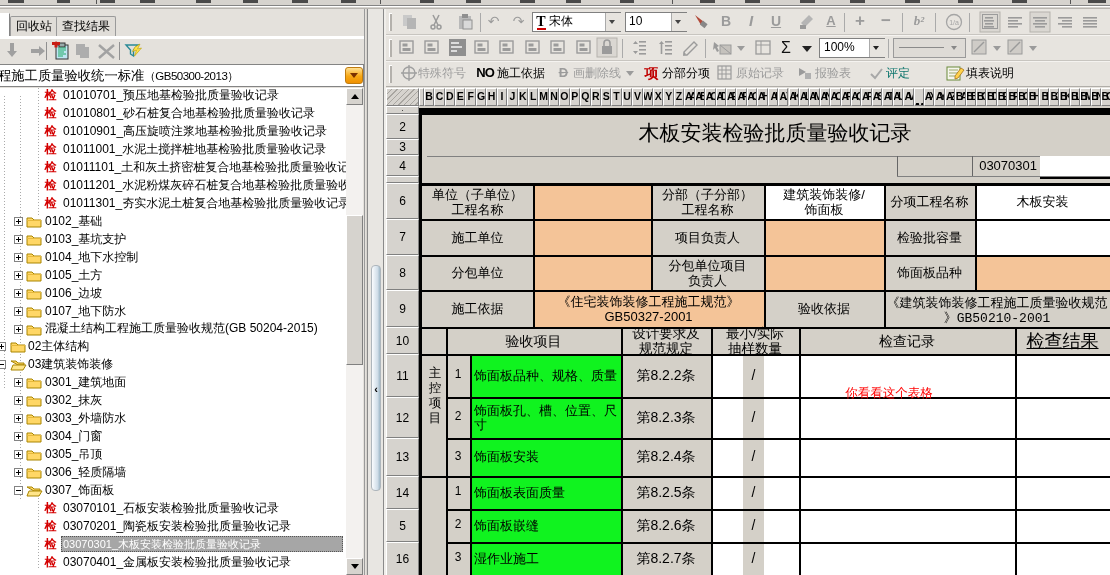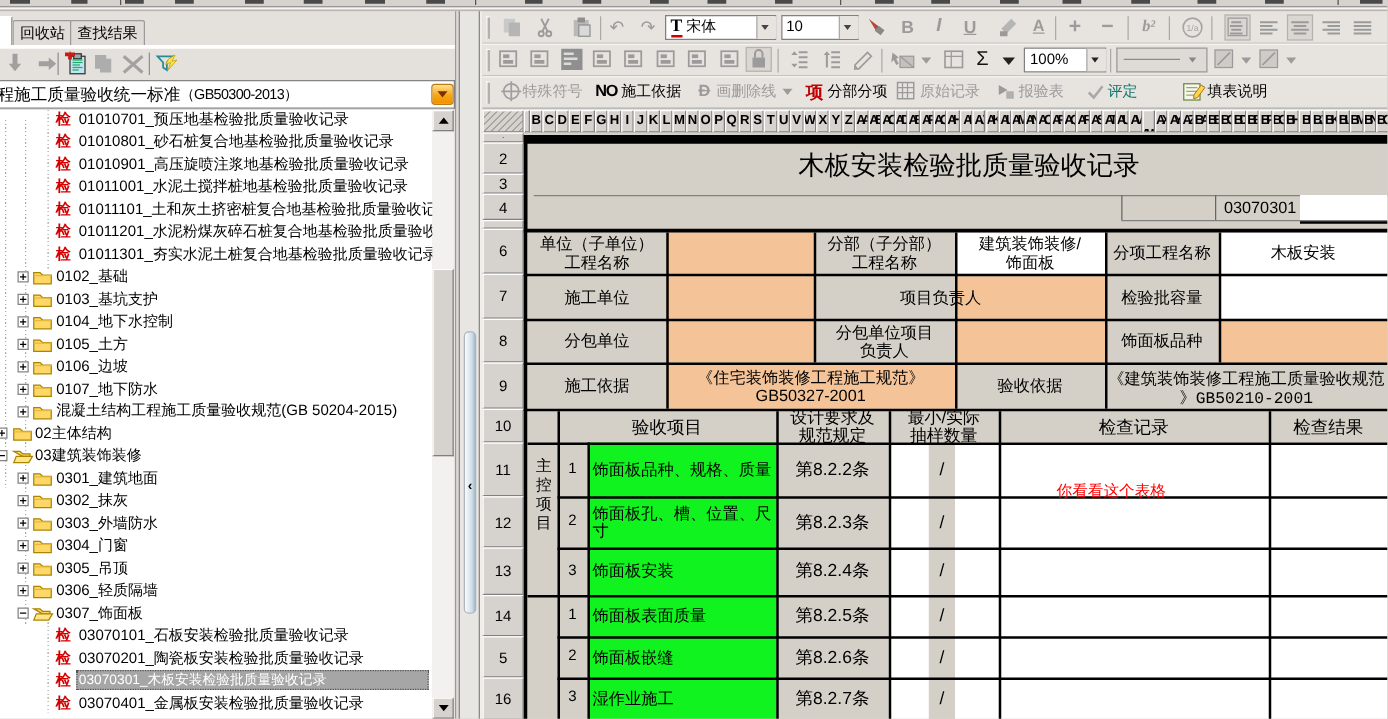--- a/index.html
+++ b/index.html
@@ -609,34 +609,34 @@
 <div class="a" style="left:621px;top:329px;width:2px;height:247px;background:#000;"></div>
 <div class="a" style="left:711px;top:329px;width:2px;height:247px;background:#000;"></div>
 <div class="a" style="left:799px;top:329px;width:2px;height:247px;background:#000;"></div>
 <div class="a" style="left:1015px;top:329px;width:2px;height:247px;background:#000;"></div>
 <div class="a ct" style="left:422px;top:186px;width:111px;height:33px;font-size:13px;">单位（子单位）<br>工程名称</div>
 <div class="a ct" style="left:651px;top:186px;width:113px;height:33px;font-size:13px;">分部（子分部）<br>工程名称</div>
 <div class="a ct" style="left:764px;top:186px;width:120px;height:33px;font-size:13px;">建筑装饰装修/<br>饰面板</div>
 <div class="a ct" style="left:884px;top:186px;width:91px;height:33px;font-size:13px;">分项工程名称</div>
 <div class="a ct" style="left:975px;top:186px;width:135px;height:33px;font-size:13px;">木板安装</div>
 <div class="a ct" style="left:422px;top:221px;width:111px;height:34px;font-size:13px;">施工单位</div>
-<div class="a ct" style="left:651px;top:221px;width:113px;height:34px;font-size:13px;padding-left:45px;">项目负责人</div>
+<div class="a ct" style="left:651px;top:221px;width:113px;height:34px;font-size:13px;">项目负责人</div>
 <div class="a ct" style="left:884px;top:221px;width:91px;height:34px;font-size:13px;">检验批容量</div>
 <div class="a ct" style="left:422px;top:257px;width:111px;height:33px;font-size:13px;">分包单位</div>
 <div class="a ct" style="left:651px;top:257px;width:113px;height:33px;font-size:13px;">分包单位项目<br>负责人</div>
 <div class="a ct" style="left:884px;top:257px;width:91px;height:33px;font-size:13px;">饰面板品种</div>
 <div class="a ct" style="left:422px;top:292px;width:111px;height:35px;font-size:13px;">施工依据</div>
 <div class="a ct" style="left:533px;top:292px;width:231px;height:35px;font-size:13px;">《住宅装饰装修工程施工规范》<br>GB50327-2001</div>
 <div class="a ct" style="left:764px;top:292px;width:120px;height:35px;font-size:13px;">验收依据</div>
 <div class="a ct" style="left:884px;top:292px;width:226px;height:39px;font-size:13px;font-family:Liberation Mono, monospace;">《建筑装饰装修工程施工质量验收规范<br>》GB50210-2001</div>
 <div class="a ct" style="left:446px;top:329px;width:175px;height:25px;font-size:14px;">验收项目</div>
 <div class="a ct" style="left:621px;top:329px;width:90px;height:25px;font-size:13.5px;">设计要求及<br>规范规定</div>
 <div class="a ct" style="left:711px;top:329px;width:88px;height:25px;font-size:13.5px;">最小/实际<br>抽样数量</div>
 <div class="a ct" style="left:799px;top:329px;width:216px;height:25px;font-size:14px;">检查记录</div>
-<div class="a ct" style="left:1015px;top:329px;width:95px;height:25px;font-size:14px;">检查结果</div>
+<div class="a ct" style="left:1015px;top:329px;width:95px;height:25px;font-size:18px;text-decoration:underline;">检查结果</div>
 <div class="a ct" style="left:424px;top:366px;width:22px;height:15px;font-size:12.5px;">主</div>
 <div class="a ct" style="left:424px;top:381.2px;width:22px;height:15px;font-size:12.5px;">控</div>
 <div class="a ct" style="left:424px;top:396.4px;width:22px;height:15px;font-size:12.5px;">项</div>
 <div class="a ct" style="left:424px;top:411.6px;width:22px;height:15px;font-size:12.5px;">目</div>
 <div class="a ct" style="left:446px;top:367px;width:24px;height:16px;font-size:12px;">1</div>
 <div class="a ct" style="left:446px;top:409px;width:24px;height:16px;font-size:12px;">2</div>
 <div class="a ct" style="left:446px;top:449px;width:24px;height:16px;font-size:12px;">3</div>
 <div class="a ct" style="left:446px;top:484px;width:24px;height:16px;font-size:12px;">1</div>
 <div class="a ct" style="left:446px;top:517px;width:24px;height:16px;font-size:12px;">2</div>
 <div class="a ct" style="left:446px;top:550px;width:24px;height:16px;font-size:12px;">3</div>

